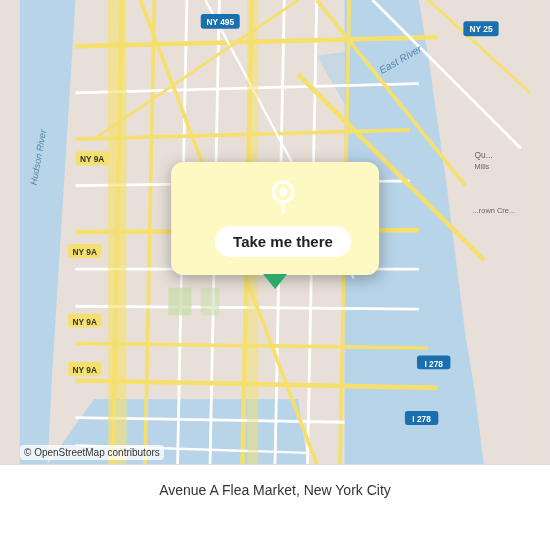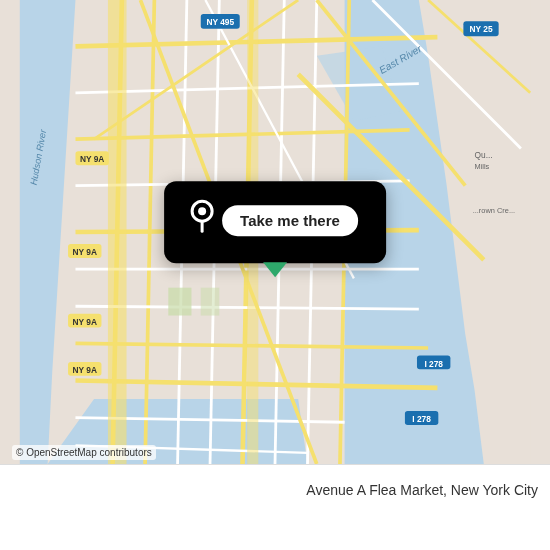--- a/index.html
+++ b/index.html
@@ -19,21 +19,21 @@
       background-color: #e8e0d8;
     }
 
     
     #bottom-bar {
       width: 550px;
       height: 50px;
       background: #fff;
       display: flex;
       align-items: center;
-      justify-content: flex-end;
+      justify-content: center;
       padding: 0 12px;
       border-top: 1px solid #ddd;
     }
 
     .bottom-text {
       font-size: 14px;
       color: #333;
       font-weight: 500;
     }
 
@@ -53,25 +53,25 @@
       font-weight: bold;
       color: #e8392d;
     }
 
     
     .map-popup {
       position: absolute;
       left: 50%;
       top: 50%;
       transform: translate(-50%, -62%);
-      background: #000000;
+      background: #fef9c3;
       border-radius: 12px;
-      padding: 14px 28px 18px 18px;
+      padding: 14px 28px 18px 44px;
       display: flex;
-      flex-direction: row;
+      flex-direction: column;
       align-items: center;
       box-shadow: 0 4px 16px rgba(0,0,0,0.3);
       min-width: 176px;
     }
 
     .popup-pin {
       width: 40px;
       height: 40px;
       margin-bottom: 10px;
     }
@@ -98,21 +98,21 @@
       height: 0;
       border-left: 12px solid transparent;
       border-right: 12px solid transparent;
       border-top: 15px solid #2ea86b;
     }
 
     
     .osm-attr {
       position: absolute;
       bottom: 4px;
-      left: 12px;
+      left: 20px;
       font-size: 10px;
       color: #333;
       background: rgba(255,255,255,0.75);
       padding: 2px 4px;
       border-radius: 3px;
     }
 
     
     .map-svg {
       position: absolute;

